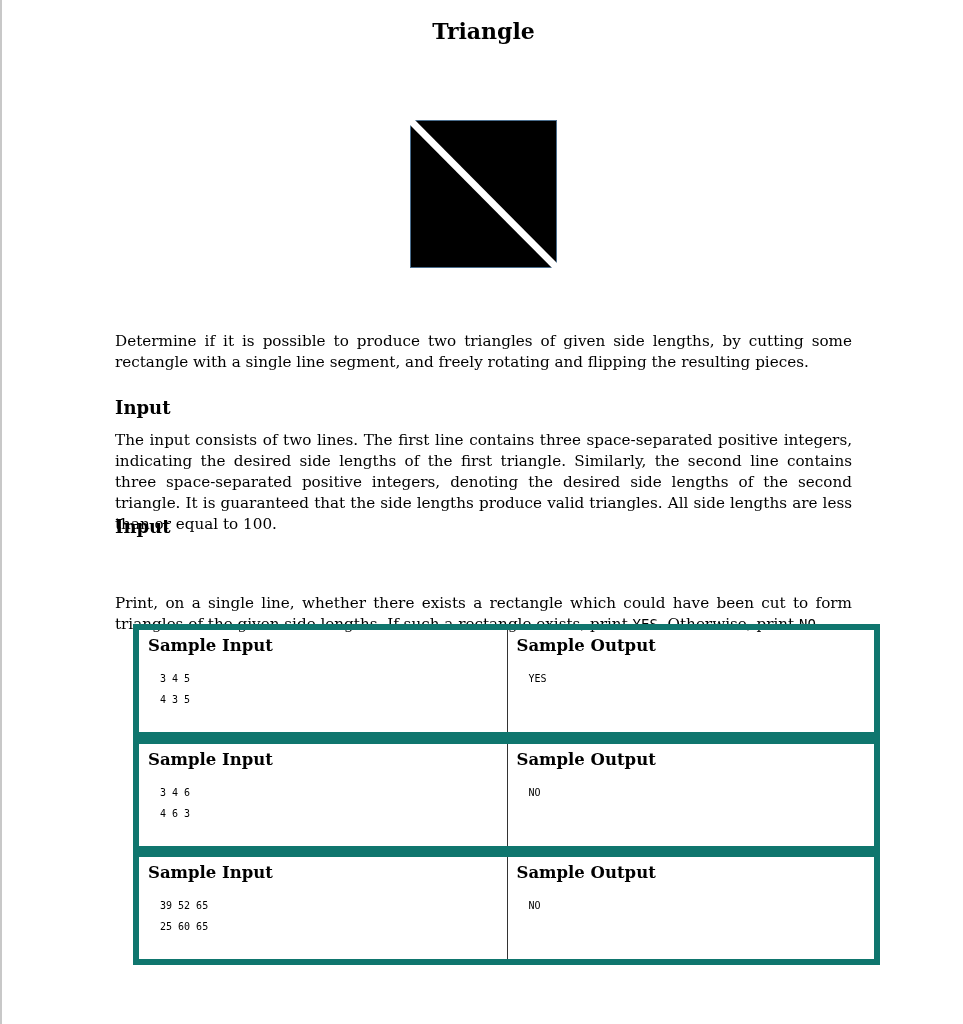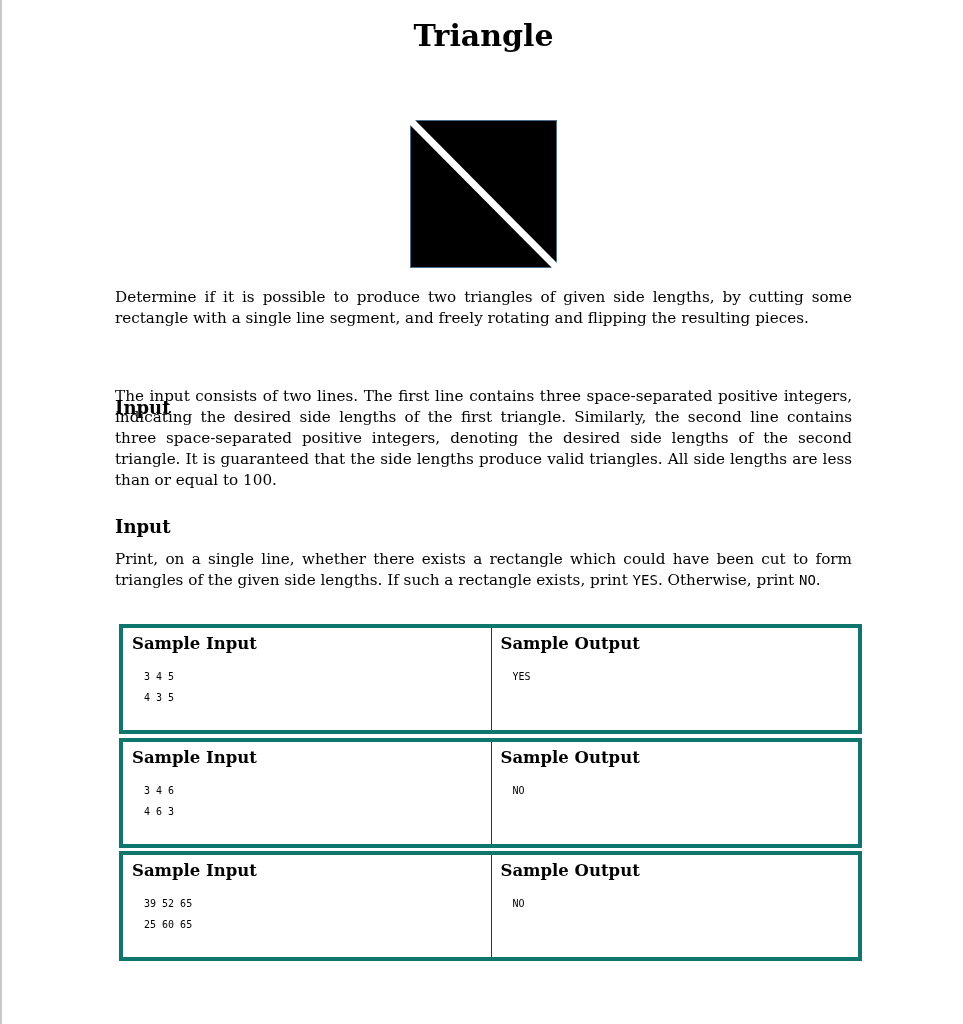--- a/index.html
+++ b/index.html
@@ -1,23 +1,23 @@
 <!DOCTYPE html>
 <html><head>
 <meta charset="utf-8">
 <style>
   html, body { margin:0; padding:0; background:#fff; }
   body { width:963px; height:1024px; position:relative; overflow:hidden; border-left:2px solid #c8c8c8; box-sizing:border-box; }
   .page { position:absolute; left:113px; top:0; width:737px; font-family:"DejaVu Serif","Liberation Serif",serif; color:#000; }
-  h1 { position:absolute; left:0; width:737px; top:18px; margin:0; text-align:center; font-size:30px; font-weight:bold; font-family:"DejaVu Serif",serif; }
+  h1 { position:absolute; left:0; width:737px; top:18px; margin:0; text-align:center; font-size:22px; font-weight:bold; font-family:"DejaVu Serif",serif; }
   .figure { position:absolute; left:295px; top:120px; width:147px; height:148px; }
-  .text { position:absolute; left:0; width:737px; font-size:15.2px; line-height:21px; text-align:justify; }
+  .text { position:absolute; left:0; width:737px; font-size:15.2px; line-height:21px; text-align:justify;margin-top:44px; }
   h2 { position:absolute; left:0; margin:0; font-size:18px; font-weight:bold; }
   code { font-family:"DejaVu Sans Mono",monospace; font-size:14px; }
-  .sample { position:absolute; left:4px; width:735px; height:102px; border:4px solid #0f766e; display:flex; }
+  .sample { position:absolute; left:18px; width:735px; height:102px; border:6px solid #0f766e; display:flex; }
   .cell { width:50%; position:relative; box-sizing:border-box; }
   .cell + .cell { border-left:1px solid #333; }
   .cell h3 { position:absolute; left:9px; top:6px; margin:0; font-size:16.5px; font-weight:bold; }
   .cell pre { position:absolute; left:21px; top:38px; margin:0; font-family:"DejaVu Sans Mono",monospace; font-size:10px; line-height:21px; }
 </style>
 </head>
 <body>
 
 <div class="page">
   <h1>Triangle</h1>

